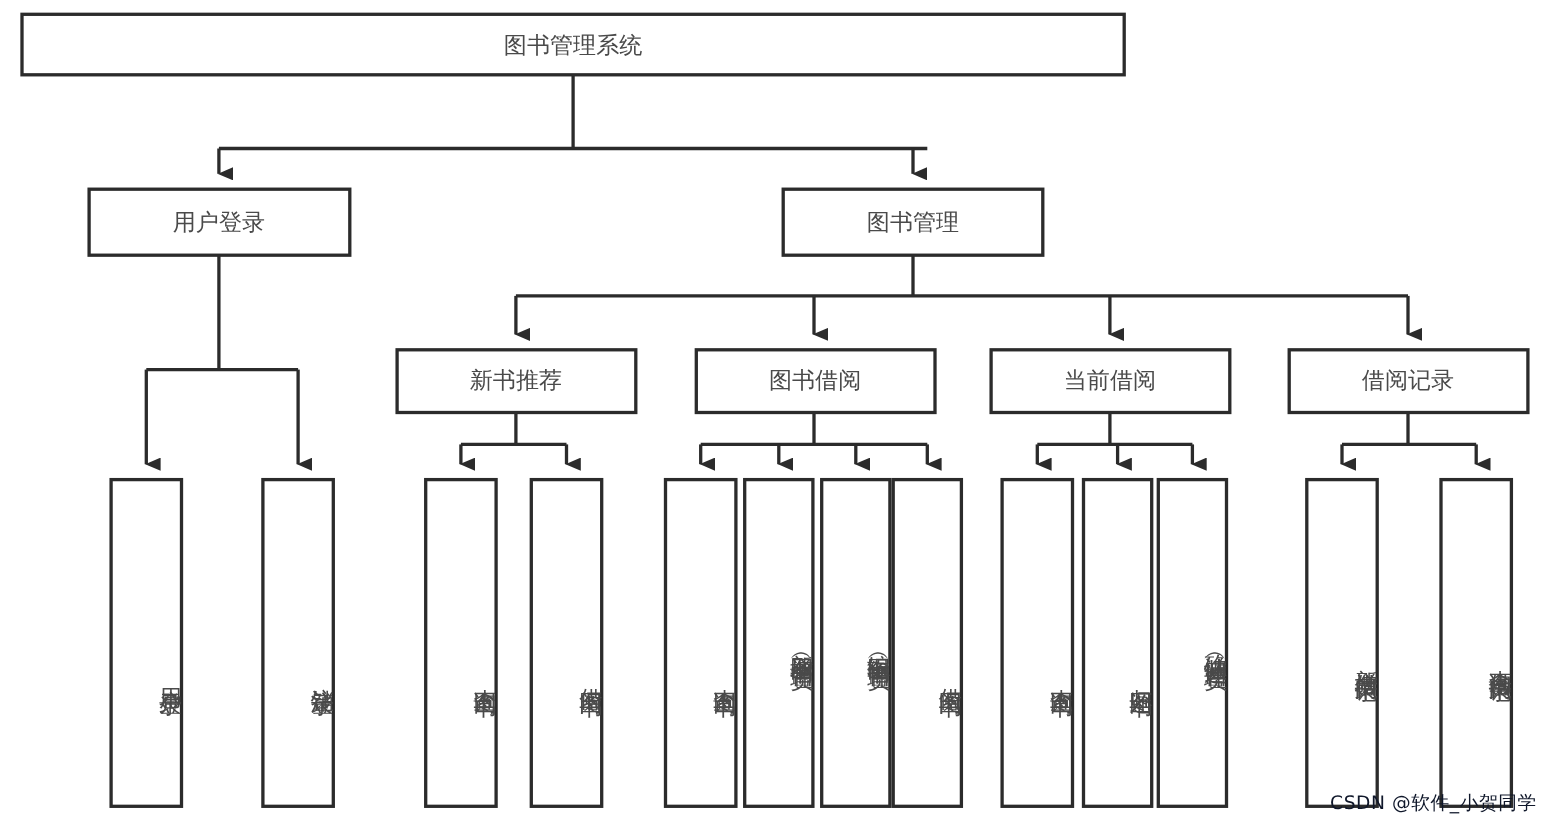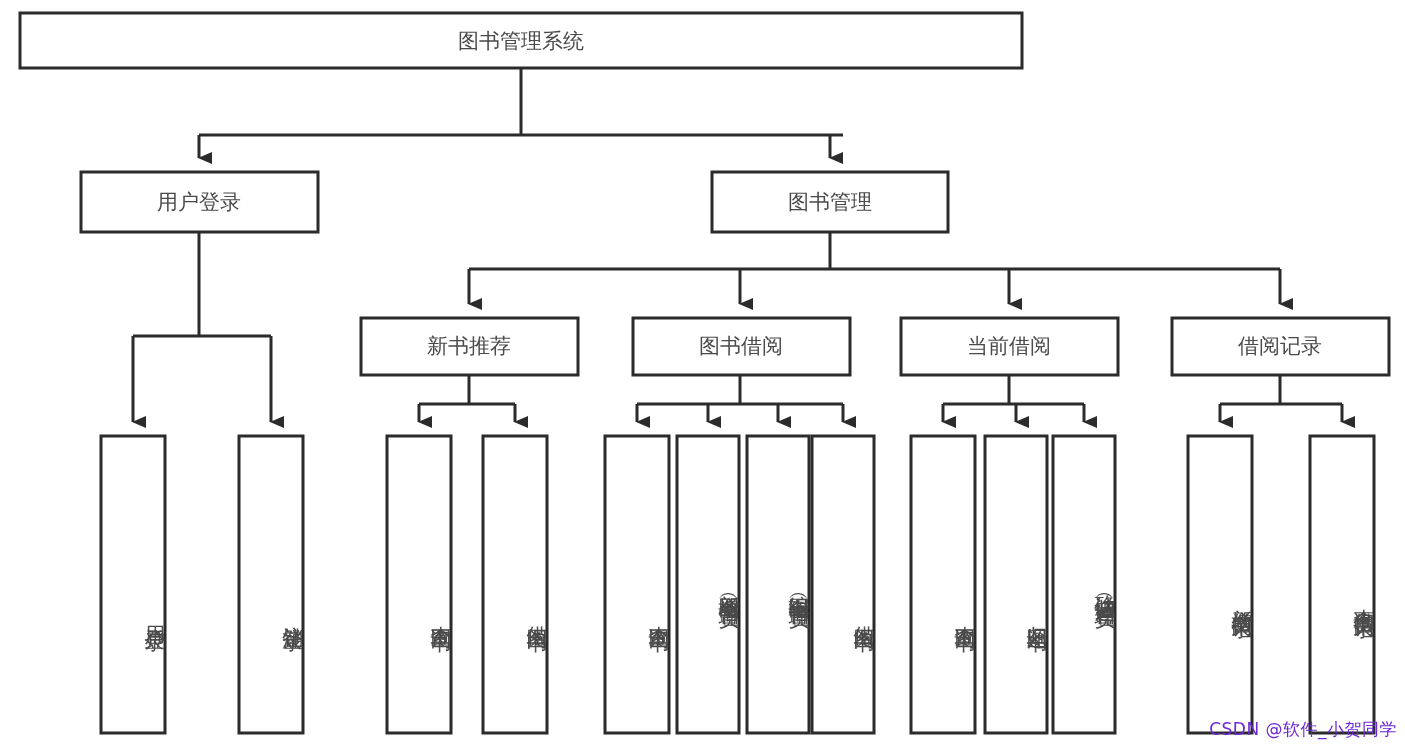--- a/index.html
+++ b/index.html
@@ -60,21 +60,21 @@
     align-items: flex-start;
     justify-content: center;
     pointer-events: none;
   }
   .watermark {
     position: absolute;
     right: 8px;
     bottom: 6px;
     font-family: "DejaVu Sans", "Liberation Sans", sans-serif;
     font-size: 17px;
-    color: #6d28d9;
+    color: #0f172a;
     letter-spacing: 0.5px;
     white-space: nowrap;
   }
 </style>
 </head>
 <body>
 
 <div id="diagram-root">
 
   <svg class="flow" viewBox="0 0 1405 747">

